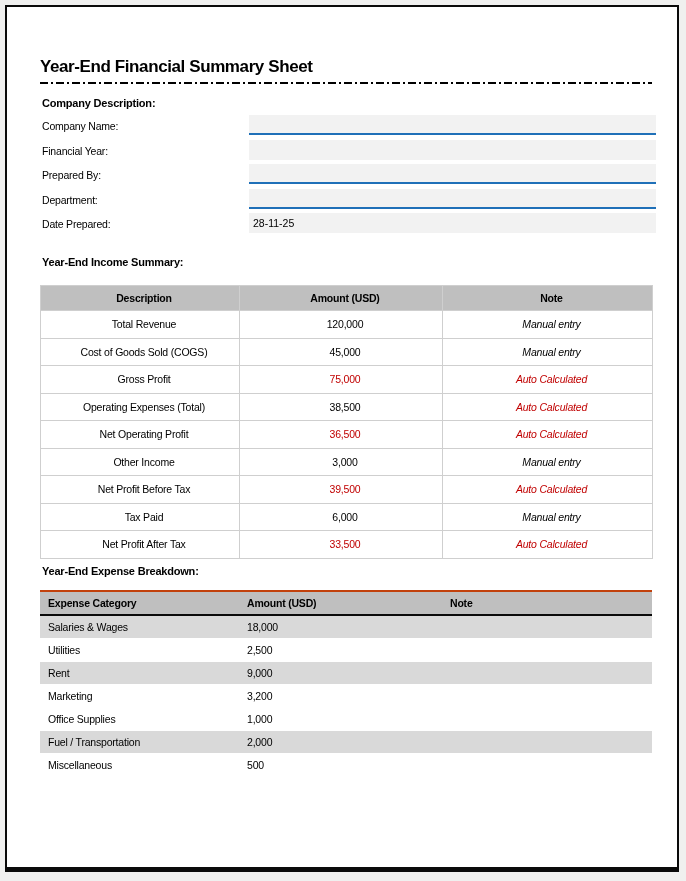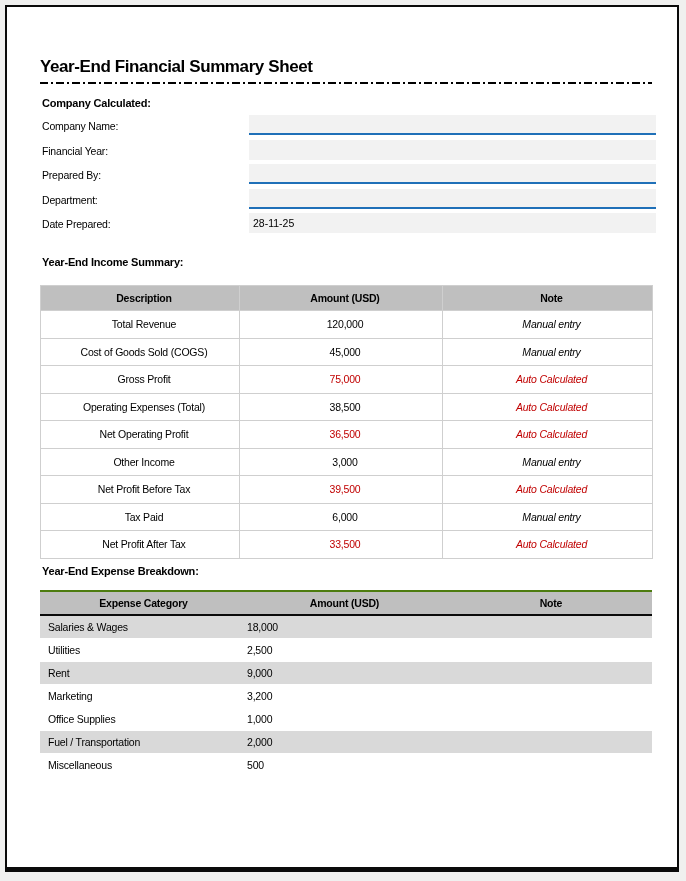--- a/index.html
+++ b/index.html
@@ -69,39 +69,39 @@
   td.note-cell { font-style:italic; padding-left:6px; }
   .red { color:var(--calc-red); }
   .bold { font-weight:bold; }
 
   #expense-table {
     position:absolute; left:33px; top:583px; width:612px;
     font-size:10.5px; letter-spacing:-0.2px;
   }
   #expense-table th {
     background:var(--header-bg); font-weight:bold; height:22px;
-    text-align:center; padding:0 0 0 8px;
-    border-top:2px solid #4d7c0f; border-bottom:2px solid #0a0a0a;
+    text-align:left; padding:0 0 0 8px;
+    border-top:2px solid #c2410c; border-bottom:2px solid #0a0a0a;
     white-space:nowrap;
   }
   #expense-table td {
     height:22px; text-align:left; padding:0 0 0 8px;
     border-bottom:1px solid #ffffff; white-space:nowrap;
   }
   #expense-table tr.shaded td { background:var(--stripe-bg); }
 </style>
 </head>
 <body>
 
 <div class="page">
 
   <h1 class="page-title">Year-End Financial Summary Sheet</h1>
   <div class="title-rule"></div>
 
-  <div class="sec-heading" id="company-info-heading">Company Calculated:</div>
+  <div class="sec-heading" id="company-info-heading">Company Description:</div>
 
   <div id="company-fields">
       <div class="form-row">
         <span class="form-label">Company Name:</span>
         <div class="form-input underlined"></div>
       </div>
       <div class="form-row">
         <span class="form-label">Financial Year:</span>
         <div class="form-input"></div>
       </div>

